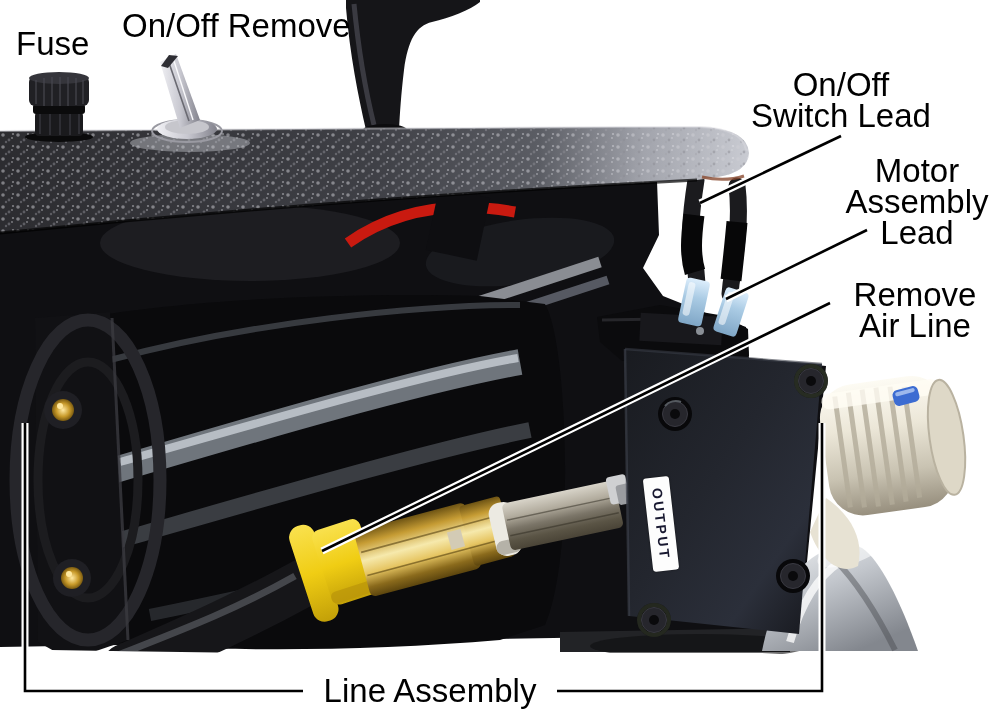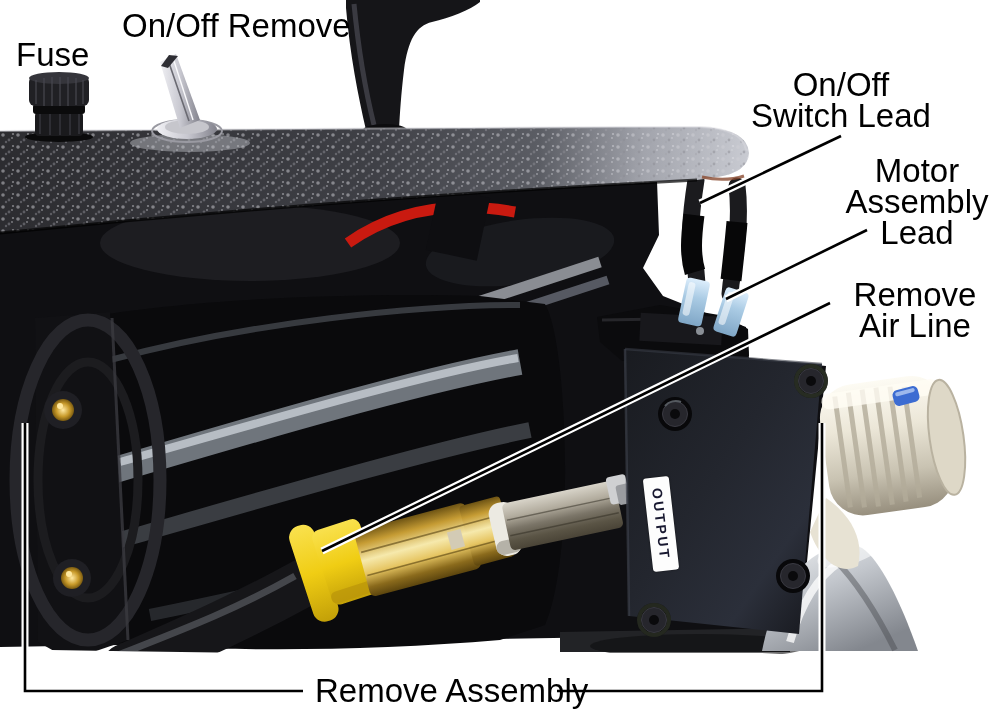--- a/index.html
+++ b/index.html
@@ -2,21 +2,21 @@
 <html><head>
 <meta charset="utf-8">
 <style>
   html,body{margin:0;padding:0;background:#fff;}
   #stage{position:relative;width:1000px;height:719px;background:#ffffff;overflow:hidden;
          font-family:"Liberation Sans",sans-serif;}
   #photo-svg{position:absolute;left:0;top:0;z-index:1;}
   .label{position:absolute;z-index:3;color:#000;font-size:33px;line-height:31px;
          white-space:pre-line;font-family:"Liberation Sans",sans-serif;}
   .label.center{text-align:center;}
-  #fuse-label{left:16px;top:39px;}
+  #fuse-label{left:16px;top:28px;}
   #onoff-switch-label{left:122px;top:10px;white-space:nowrap;}
   #onoff-switch-lead-label{left:716px;top:69px;width:250px;}
   #motor-assembly-lead-label{left:792px;top:155px;width:250px;}
   #remove-air-line-label{left:790px;top:279px;width:250px;}
   #motor-assembly-label{left:315px;top:675px;width:230px;white-space:nowrap;text-align:center;}
   #output-sticker{position:absolute;z-index:2;left:614px;top:511px;width:94px;height:26px;
     background:#fdfdfd;border-radius:3px;transform:rotate(83.5deg);
     display:flex;align-items:center;justify-content:center;
     font-size:14px;font-weight:bold;letter-spacing:2.5px;color:#181830;
     box-shadow:0 0 2px rgba(0,0,0,.55);}
@@ -293,15 +293,15 @@
 
 <div class="label" id="fuse-label">Fuse</div>
 <div class="label" id="onoff-switch-label">On/Off Remove</div>
 <div class="label center" id="onoff-switch-lead-label">On/Off
 Switch Lead</div>
 <div class="label center" id="motor-assembly-lead-label">Motor
 Assembly
 Lead</div>
 <div class="label center" id="remove-air-line-label">Remove
 Air Line</div>
-<div class="label" id="motor-assembly-label">Remove Assembly</div>
+<div class="label" id="motor-assembly-label">Line Assembly</div>
 
 </div>
 
 </body></html>

